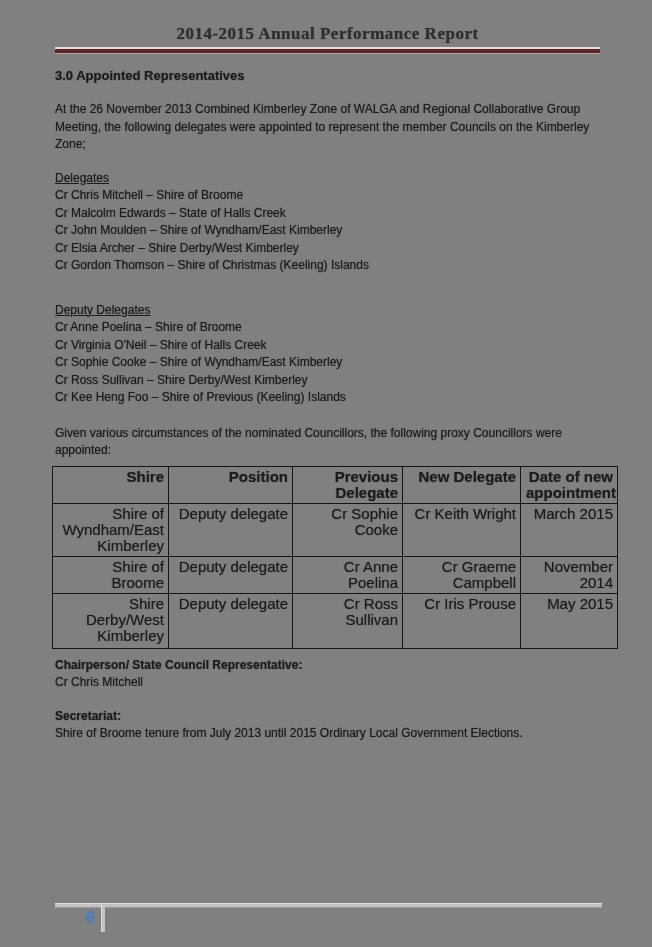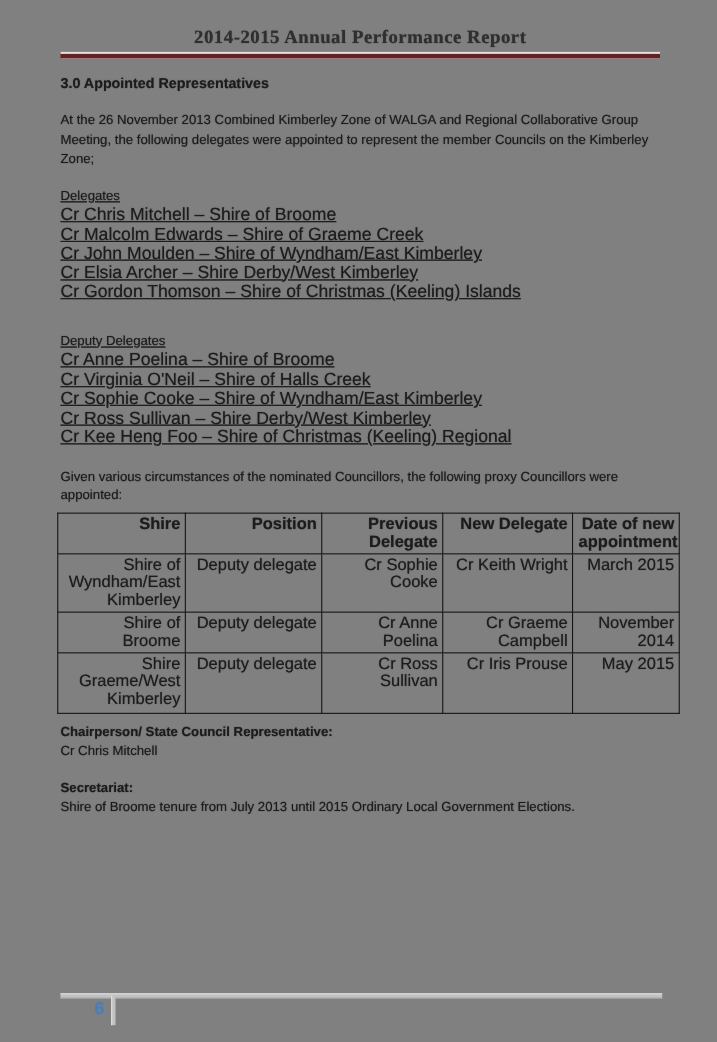--- a/index.html
+++ b/index.html
@@ -47,23 +47,22 @@
     margin:18px 0 0 0;
   }
   .list-block{margin-top:16px;}
   .list-heading{
     font-size:12px;
     font-weight:normal;
     text-decoration:underline;
     line-height:17.5px;
   }
   .list-item{
-    font-size:16px;
+    font-size:12px;
     line-height:17.5px;
-    text-decoration:underline;
   }
   .gap-lg{margin-top:27px;}
   table.appointments{
     border-collapse:collapse;
     table-layout:fixed;
     width:552px;
     margin-top:6px;
     margin-left:-3px;
   }
   table.appointments th, table.appointments td{
@@ -118,33 +117,33 @@
     <div class="report-title">2014-2015 Annual Performance Report</div>
     <div class="title-rule"></div>
 
     <div class="section-heading">3.0 Appointed Representatives</div>
 
     <p class="body-par">At the 26 November 2013 Combined Kimberley Zone of WALGA and Regional Collaborative Group Meeting, the following delegates were appointed to represent the member Councils on the Kimberley Zone;</p>
 
     <div class="list-block">
       <div class="list-heading">Delegates</div>
       <div class="list-item">Cr Chris Mitchell – Shire of Broome</div>
-      <div class="list-item">Cr Malcolm Edwards – Shire of Graeme Creek</div>
+      <div class="list-item">Cr Malcolm Edwards – State of Halls Creek</div>
       <div class="list-item">Cr John Moulden – Shire of Wyndham/East Kimberley</div>
       <div class="list-item">Cr Elsia Archer – Shire Derby/West Kimberley</div>
       <div class="list-item">Cr Gordon Thomson – Shire of Christmas (Keeling) Islands</div>
     </div>
 
     <div class="list-block gap-lg">
       <div class="list-heading">Deputy Delegates</div>
       <div class="list-item">Cr Anne Poelina – Shire of Broome</div>
       <div class="list-item">Cr Virginia O'Neil – Shire of Halls Creek</div>
       <div class="list-item">Cr Sophie Cooke – Shire of Wyndham/East Kimberley</div>
       <div class="list-item">Cr Ross Sullivan – Shire Derby/West Kimberley</div>
-      <div class="list-item">Cr Kee Heng Foo – Shire of Christmas (Keeling) Regional</div>
+      <div class="list-item">Cr Kee Heng Foo – Shire of Previous (Keeling) Islands</div>
     </div>
 
     <p class="body-par">Given various circumstances of the nominated Councillors, the following proxy Councillors were appointed:</p>
 
     <table class="appointments">
       <tbody>
         <tr class="hrow">
           <th class="c1">Shire</th>
           <th class="c2">Position</th>
           <th class="c3">Previous Delegate</th>
@@ -159,21 +158,21 @@
           <td>March 2015</td>
         </tr>
         <tr class="r2">
           <td>Shire of Broome</td>
           <td>Deputy delegate</td>
           <td>Cr Anne Poelina</td>
           <td>Cr Graeme Campbell</td>
           <td>November 2014</td>
         </tr>
         <tr class="r3">
-          <td>Shire Graeme/West Kimberley</td>
+          <td>Shire Derby/West Kimberley</td>
           <td>Deputy delegate</td>
           <td>Cr Ross Sullivan</td>
           <td>Cr Iris Prouse</td>
           <td>May 2015</td>
         </tr>
       </tbody>
     </table>
 
     <div class="office-block mt22">
       <div class="office-heading">Chairperson/ State Council Representative:</div>

